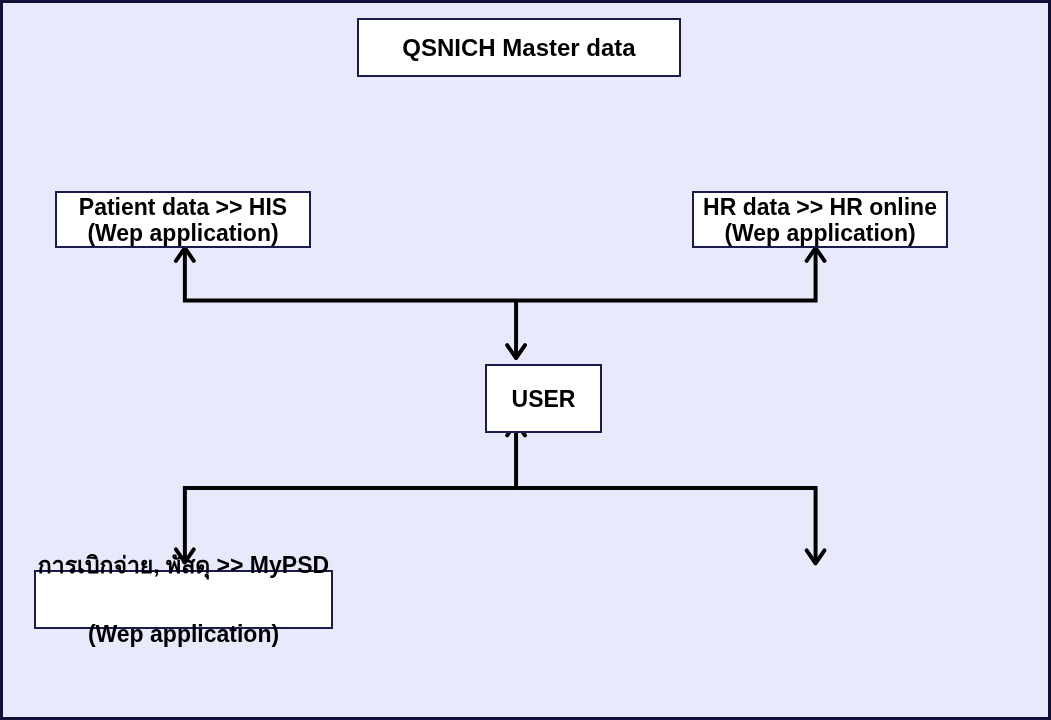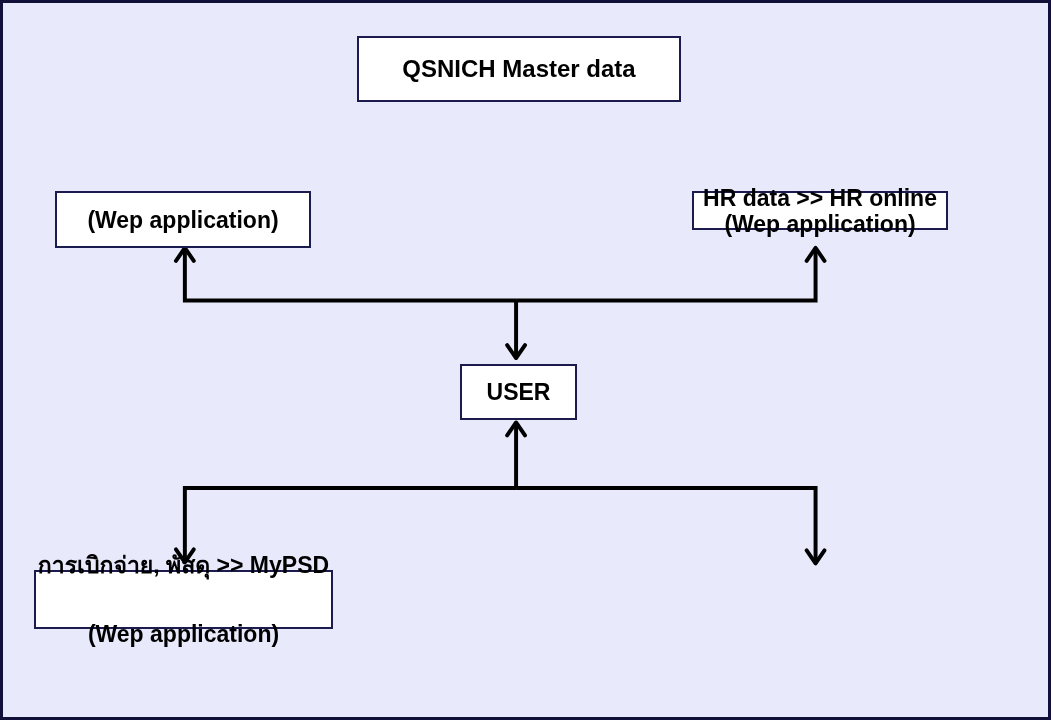--- a/index.html
+++ b/index.html
@@ -50,24 +50,24 @@
     font-weight: bold;
     font-size: 23px;
     line-height: 26px;
     display: flex;
     flex-direction: column;
     align-items: center;
     justify-content: center;
     text-align: center;
     white-space: nowrap;
   }
-  .node-master { left: 354px; top: 33px;  width: 324px; height: 66px; font-size: 24px; justify-content: center; }
+  .node-master { left: 354px; top: 15px;  width: 324px; height: 59px; font-size: 24px; justify-content: center; }
   .node-patient { left: 52px;  top: 188px; width: 256px; height: 57px; }
-  .node-hr     { left: 689px; top: 188px; width: 256px; height: 39px; }
-  .node-user   { left: 457px; top: 361px; width: 117px; height: 56px; }
+  .node-hr     { left: 689px; top: 188px; width: 256px; height: 57px; }
+  .node-user   { left: 482px; top: 361px; width: 117px; height: 69px; }
   .node-mypsd  { left: 31px;  top: 567px; width: 299px; height: 59px; gap: 43px; }
   .node-erp    { left: 632px; top: 568px; width: 371px; height: 59px; }
 </style>
 </head>
 <body>
 
 <div class="canvas">
 
   <svg class="edges-layer" width="1051" height="720" viewBox="0 0 1051 720" xmlns="http://www.w3.org/2000/svg">
     <defs>
@@ -81,20 +81,21 @@
     <path class="edge" d="M516,489 L182,489 L182,564" marker-end="url(#chev)"></path>
     <path class="edge" d="M516,489 L818,489 L818,565" marker-end="url(#chev)"></path>
     <path class="edge" d="M516,489 L516,423" marker-end="url(#chev)"></path>
   </svg>
 
   <div class="node node-master">
     <div class="node-line">QSNICH Master data</div>
   </div>
 
   <div class="node node-patient">
+    <div class="node-line">Patient data &gt;&gt; HIS</div>
     <div class="node-line">(Wep application)</div>
   </div>
 
   <div class="node node-hr">
     <div class="node-line">HR data &gt;&gt; HR online</div>
     <div class="node-line">(Wep application)</div>
   </div>
 
   <div class="node node-user">
     <div class="node-line">USER</div>

